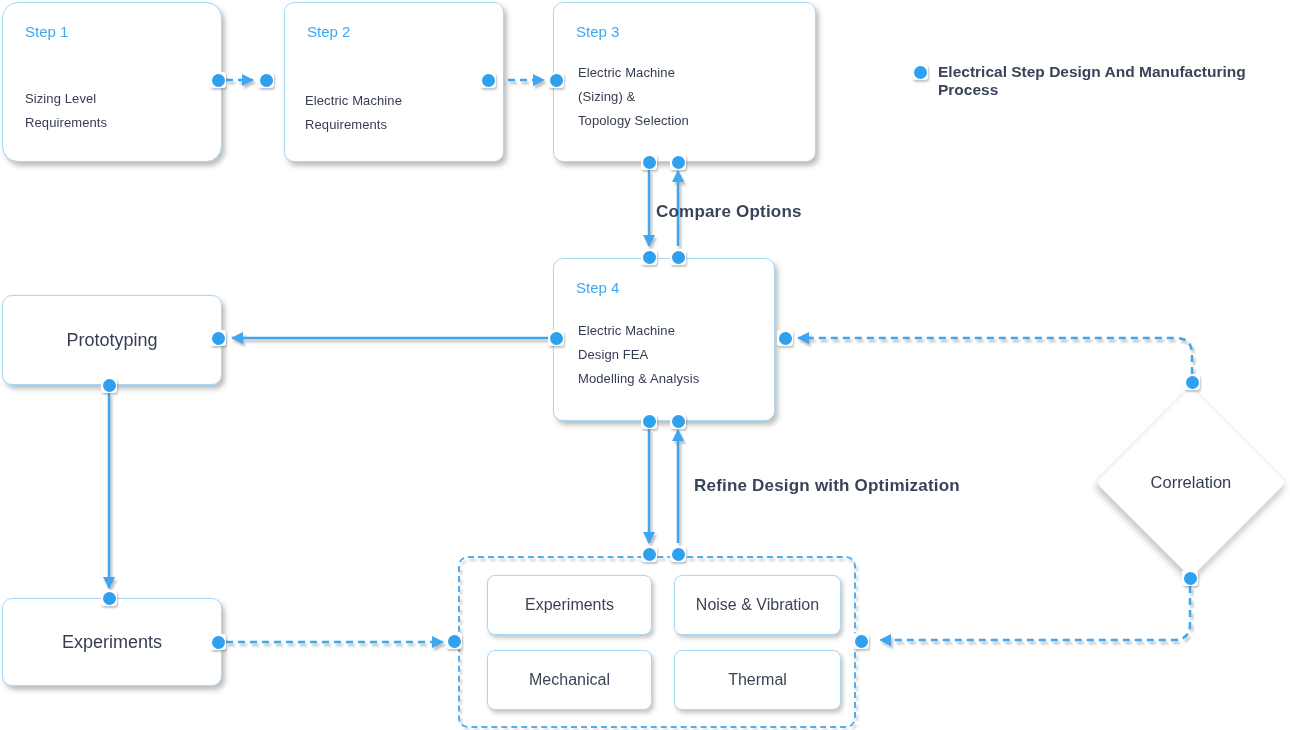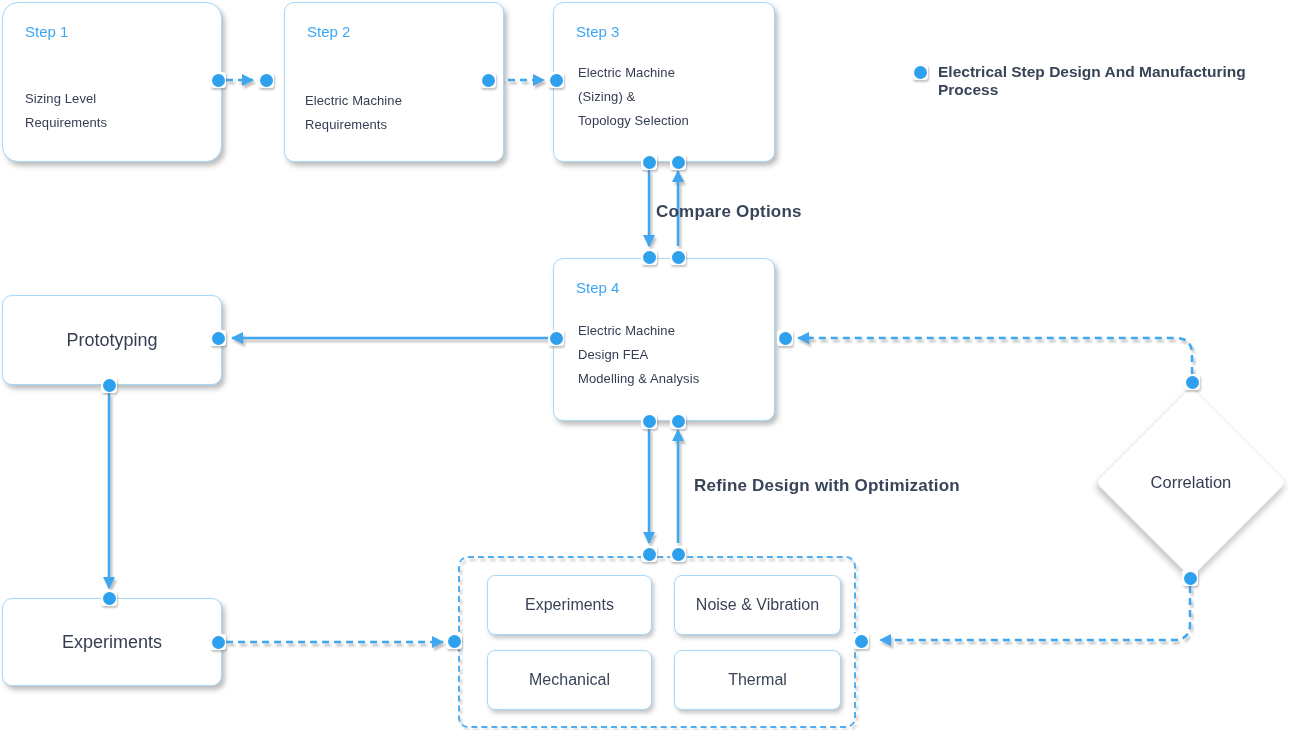--- a/index.html
+++ b/index.html
@@ -82,21 +82,21 @@
     <span class="title" style="left:22px;top:84px;">Sizing Level
 Requirements</span>
   </div>
 
   <div class="node" style="left:272px;top:2px;width:220px;height:160px;margin-left:12px;">
     <span class="tag">Step 2</span>
     <span class="title" style="left:20px;top:86px;">Electric Machine
 Requirements</span>
   </div>
 
-  <div class="node" style="left:553px;top:2px;width:222px;height:160px;">
+  <div class="node" style="left:553px;top:2px;width:263px;height:160px;">
     <span class="tag">Step 3</span>
     <span class="title" style="left:24px;top:58px;">Electric Machine
 (Sizing) &amp;
 Topology Selection</span>
   </div>
 
   <div class="node" style="left:553px;top:258px;width:222px;height:163px;">
     <span class="tag">Step 4</span>
     <span class="title" style="left:24px;top:60px;">Electric Machine
 Design FEA

